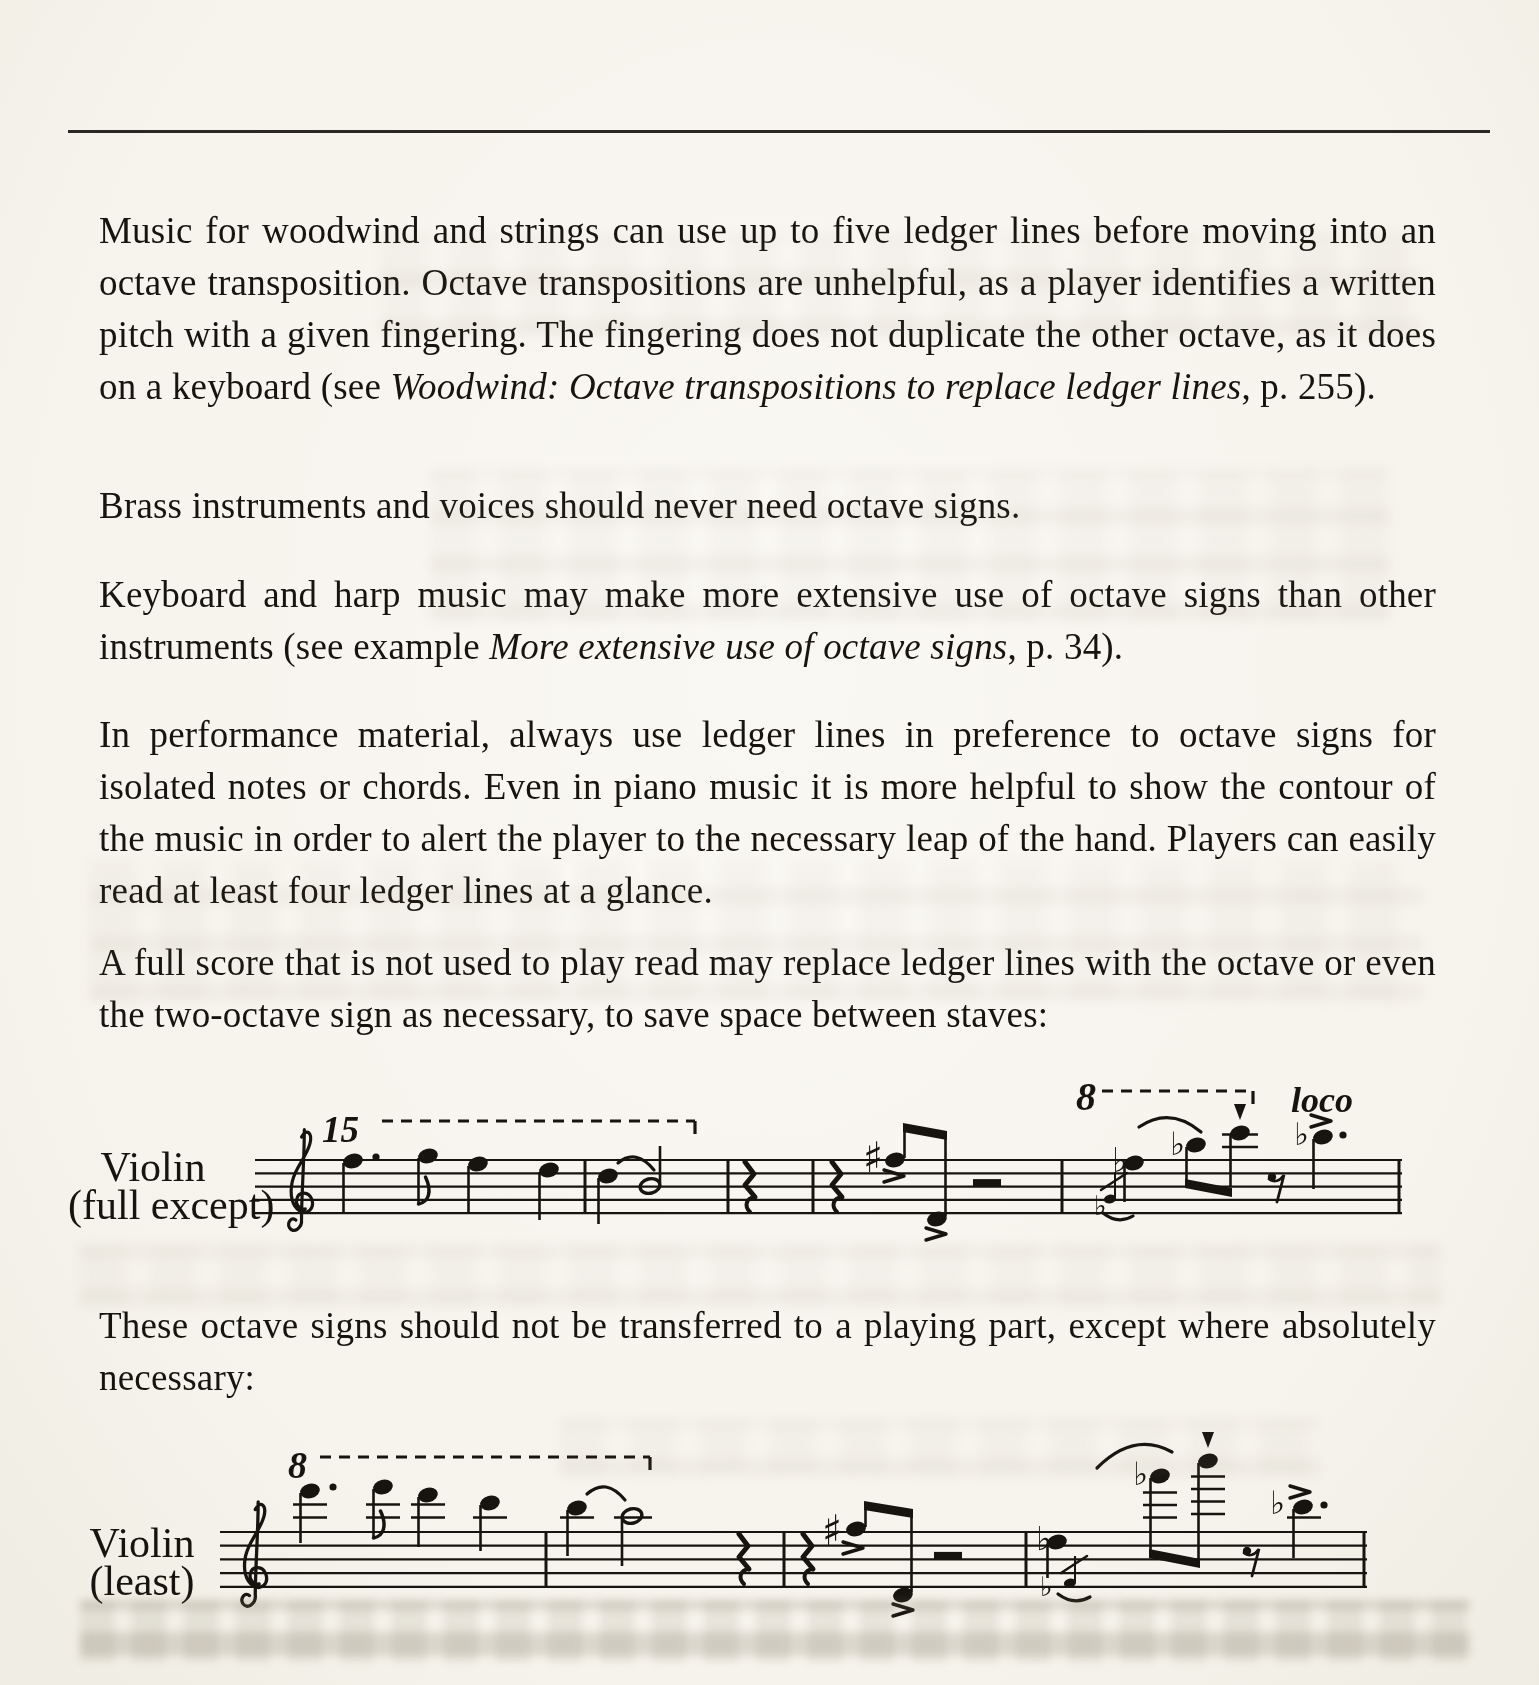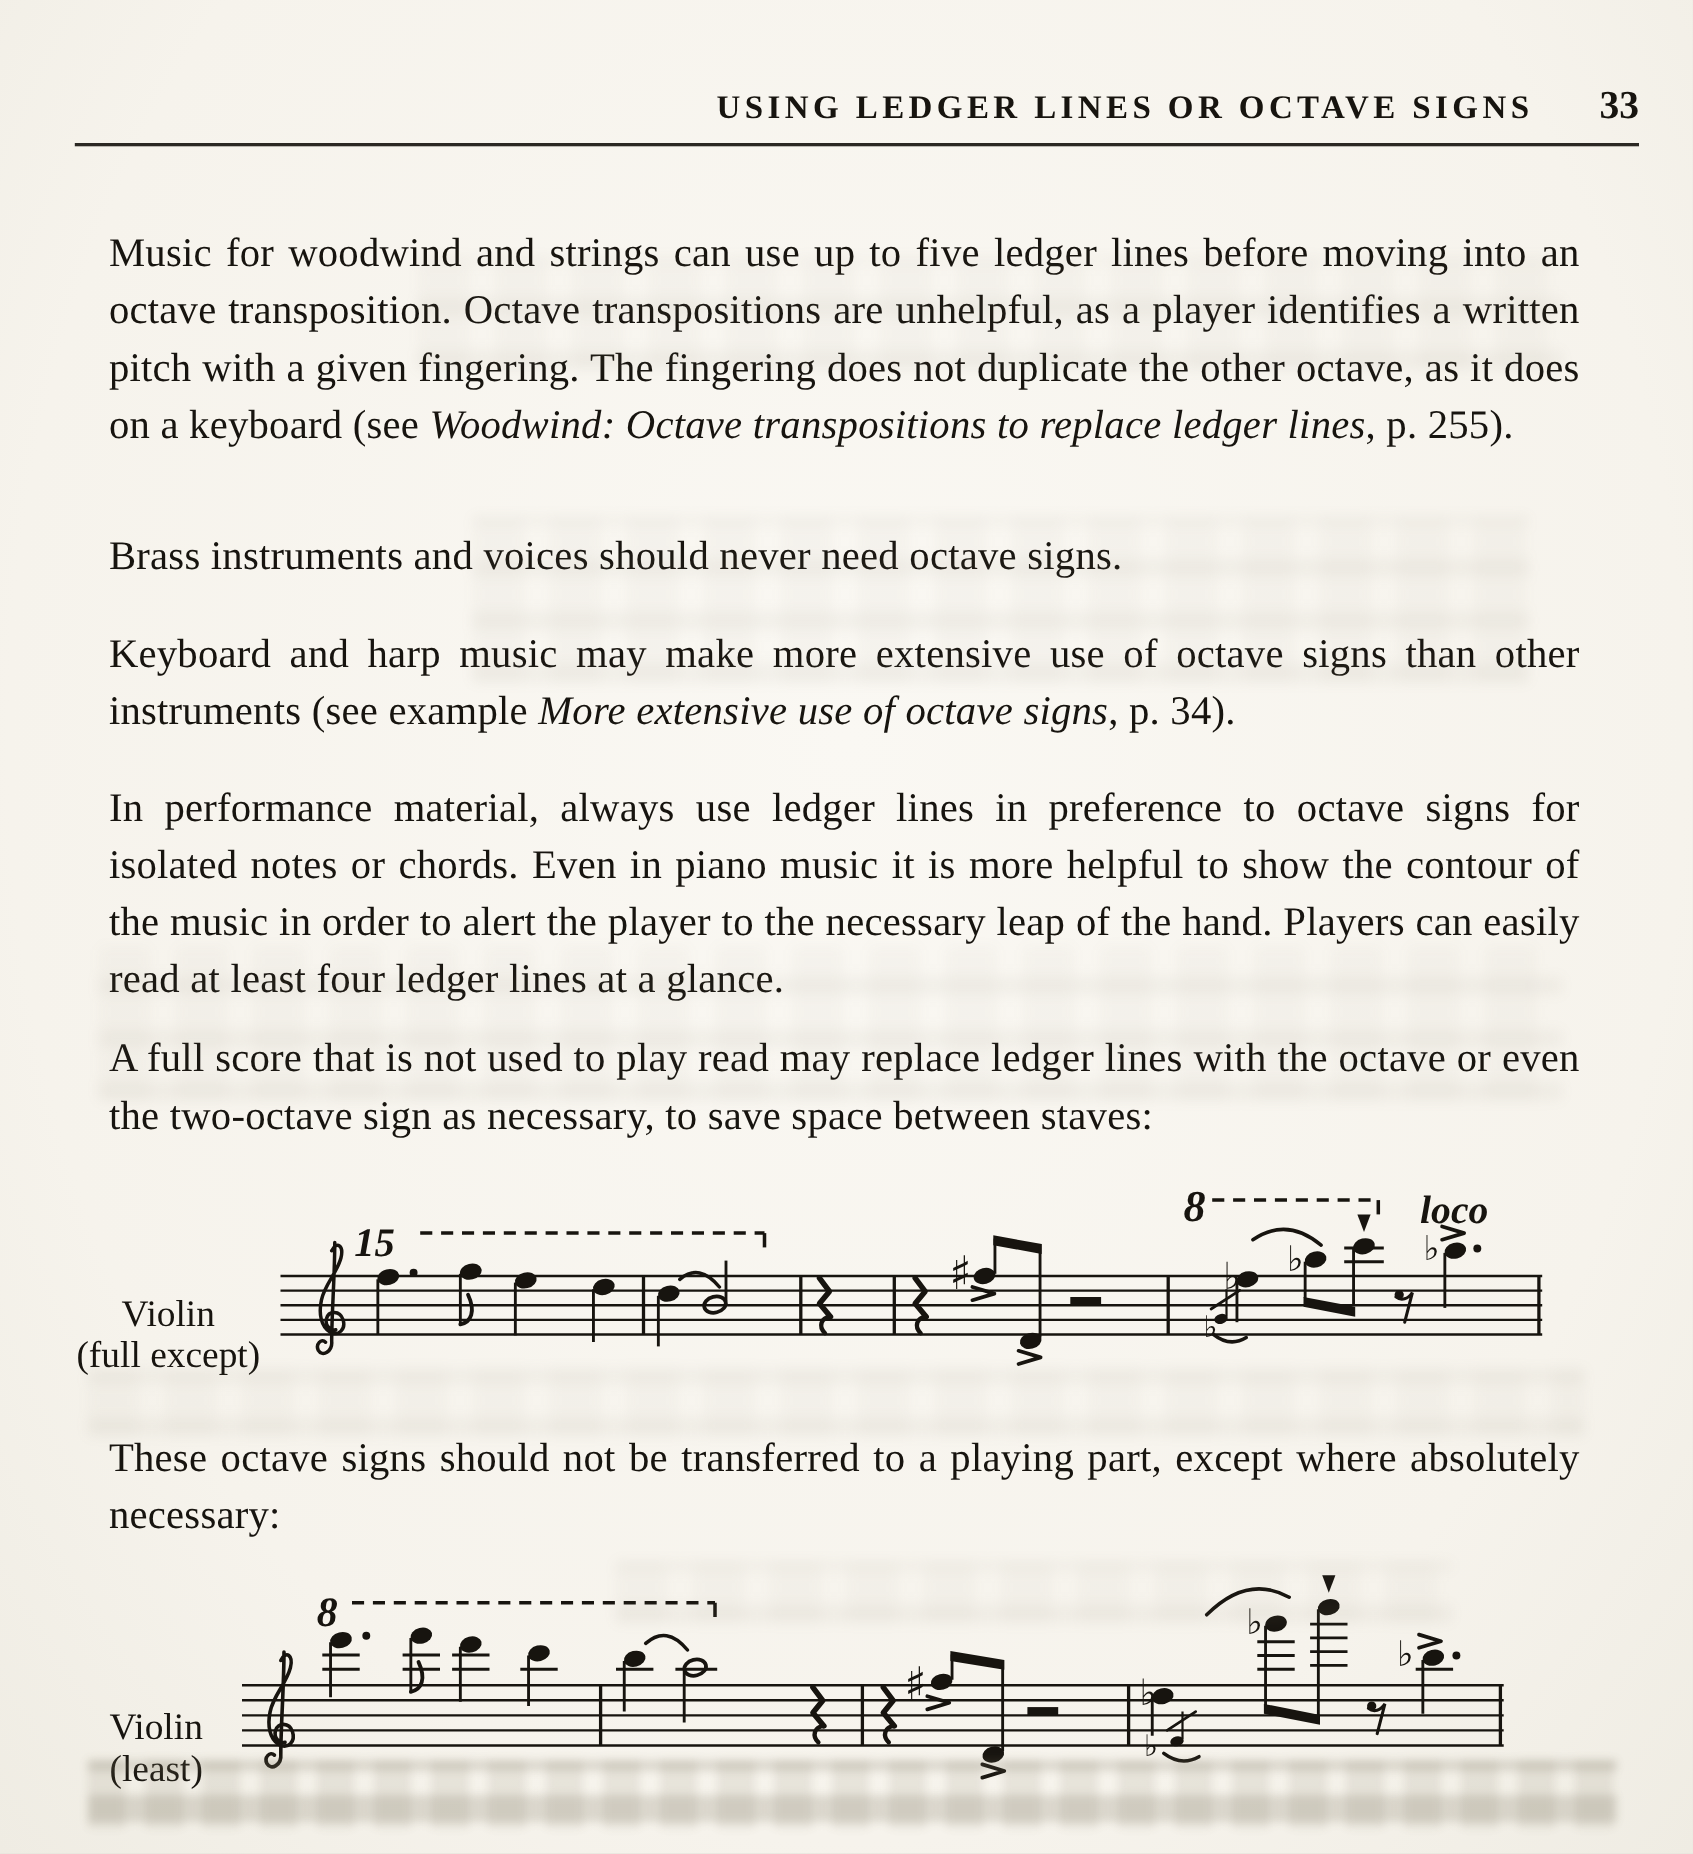--- a/index.html
+++ b/index.html
@@ -31,21 +31,21 @@
     position:absolute; left:70px; width:1337px;
     font-size:37px; line-height:52px; text-align:justify;
     letter-spacing:0.2px;
     margin-left:29px;
   }
   .para em{font-style:italic;}
   .p0{top:205px;} .p1{top:480px;} .p2{top:569px;}
   .p3{top:709px;} .p4{top:937px;} .p5{top:1300px;}
   .ex-label{
     position:absolute; text-align:center;
-    font-size:34px; line-height:38px; white-space:nowrap;margin-top:28px;
+    font-size:42px; line-height:38px; white-space:nowrap;
   }
   .ex-label-1{left:68px; top:1148px; width:170px;}
   .ex-label-2{left:72px; top:1524px; width:140px;}
   .notation{position:absolute; left:0;}
   .notation-1{top:1050px;}
   .notation-2{top:1420px;}
   .bleed{position:absolute; pointer-events:none;}
   .bl-soft{
     filter:blur(6px); opacity:.5;
     background-image:repeating-linear-gradient(0deg, rgba(128,120,99,0.13) 0 16px, transparent 16px 48px),
@@ -55,24 +55,20 @@
     filter:blur(4px); opacity:.75;
     background-image:repeating-linear-gradient(0deg, transparent 0 6px, rgba(120,112,90,0.28) 6px 30px, transparent 30px 46px),
       repeating-linear-gradient(90deg, rgba(120,112,90,0.16) 0 34px, transparent 34px 52px);
   }
 </style>
 </head>
 <body>
 
 <div class="page" style="--ink: #17140f;">
 
-  <div class="running-header">
-    <span class="title">USING LEDGER LINES OR OCTAVE SIGNS</span>
-    <span class="pagenum">33</span>
-  </div>
 
   <div class="rule"></div>
 
   <div class="para p0"><span>Music for woodwind and strings can use up to five ledger lines before moving into an octave transposition. Octave transpositions are unhelpful, as a player identifies a written pitch with a given fingering. The fingering does not duplicate the other octave, as it does on a keyboard (see </span><em>Woodwind: Octave transpositions to replace ledger lines</em><span>, p. 255).</span></div>
   <div class="para p1"><span>Brass instruments and voices should never need octave signs.</span></div>
   <div class="para p2"><span>Keyboard and harp music may make more extensive use of octave signs than other instruments (see example </span><em>More extensive use of octave signs</em><span>, p. 34).</span></div>
   <div class="para p3"><span>In performance material, always use ledger lines in preference to octave signs for isolated notes or chords. Even in piano music it is more helpful to show the contour of the music in order to alert the player to the necessary leap of the hand. Players can easily read at least four ledger lines at a glance.</span></div>
   <div class="para p4"><span>A full score that is not used to play read may replace ledger lines with the octave or even the two-octave sign as necessary, to save space between staves:</span></div>
   <div class="para p5"><span>These octave signs should not be transferred to a playing part, except where absolutely necessary:</span></div>
 

